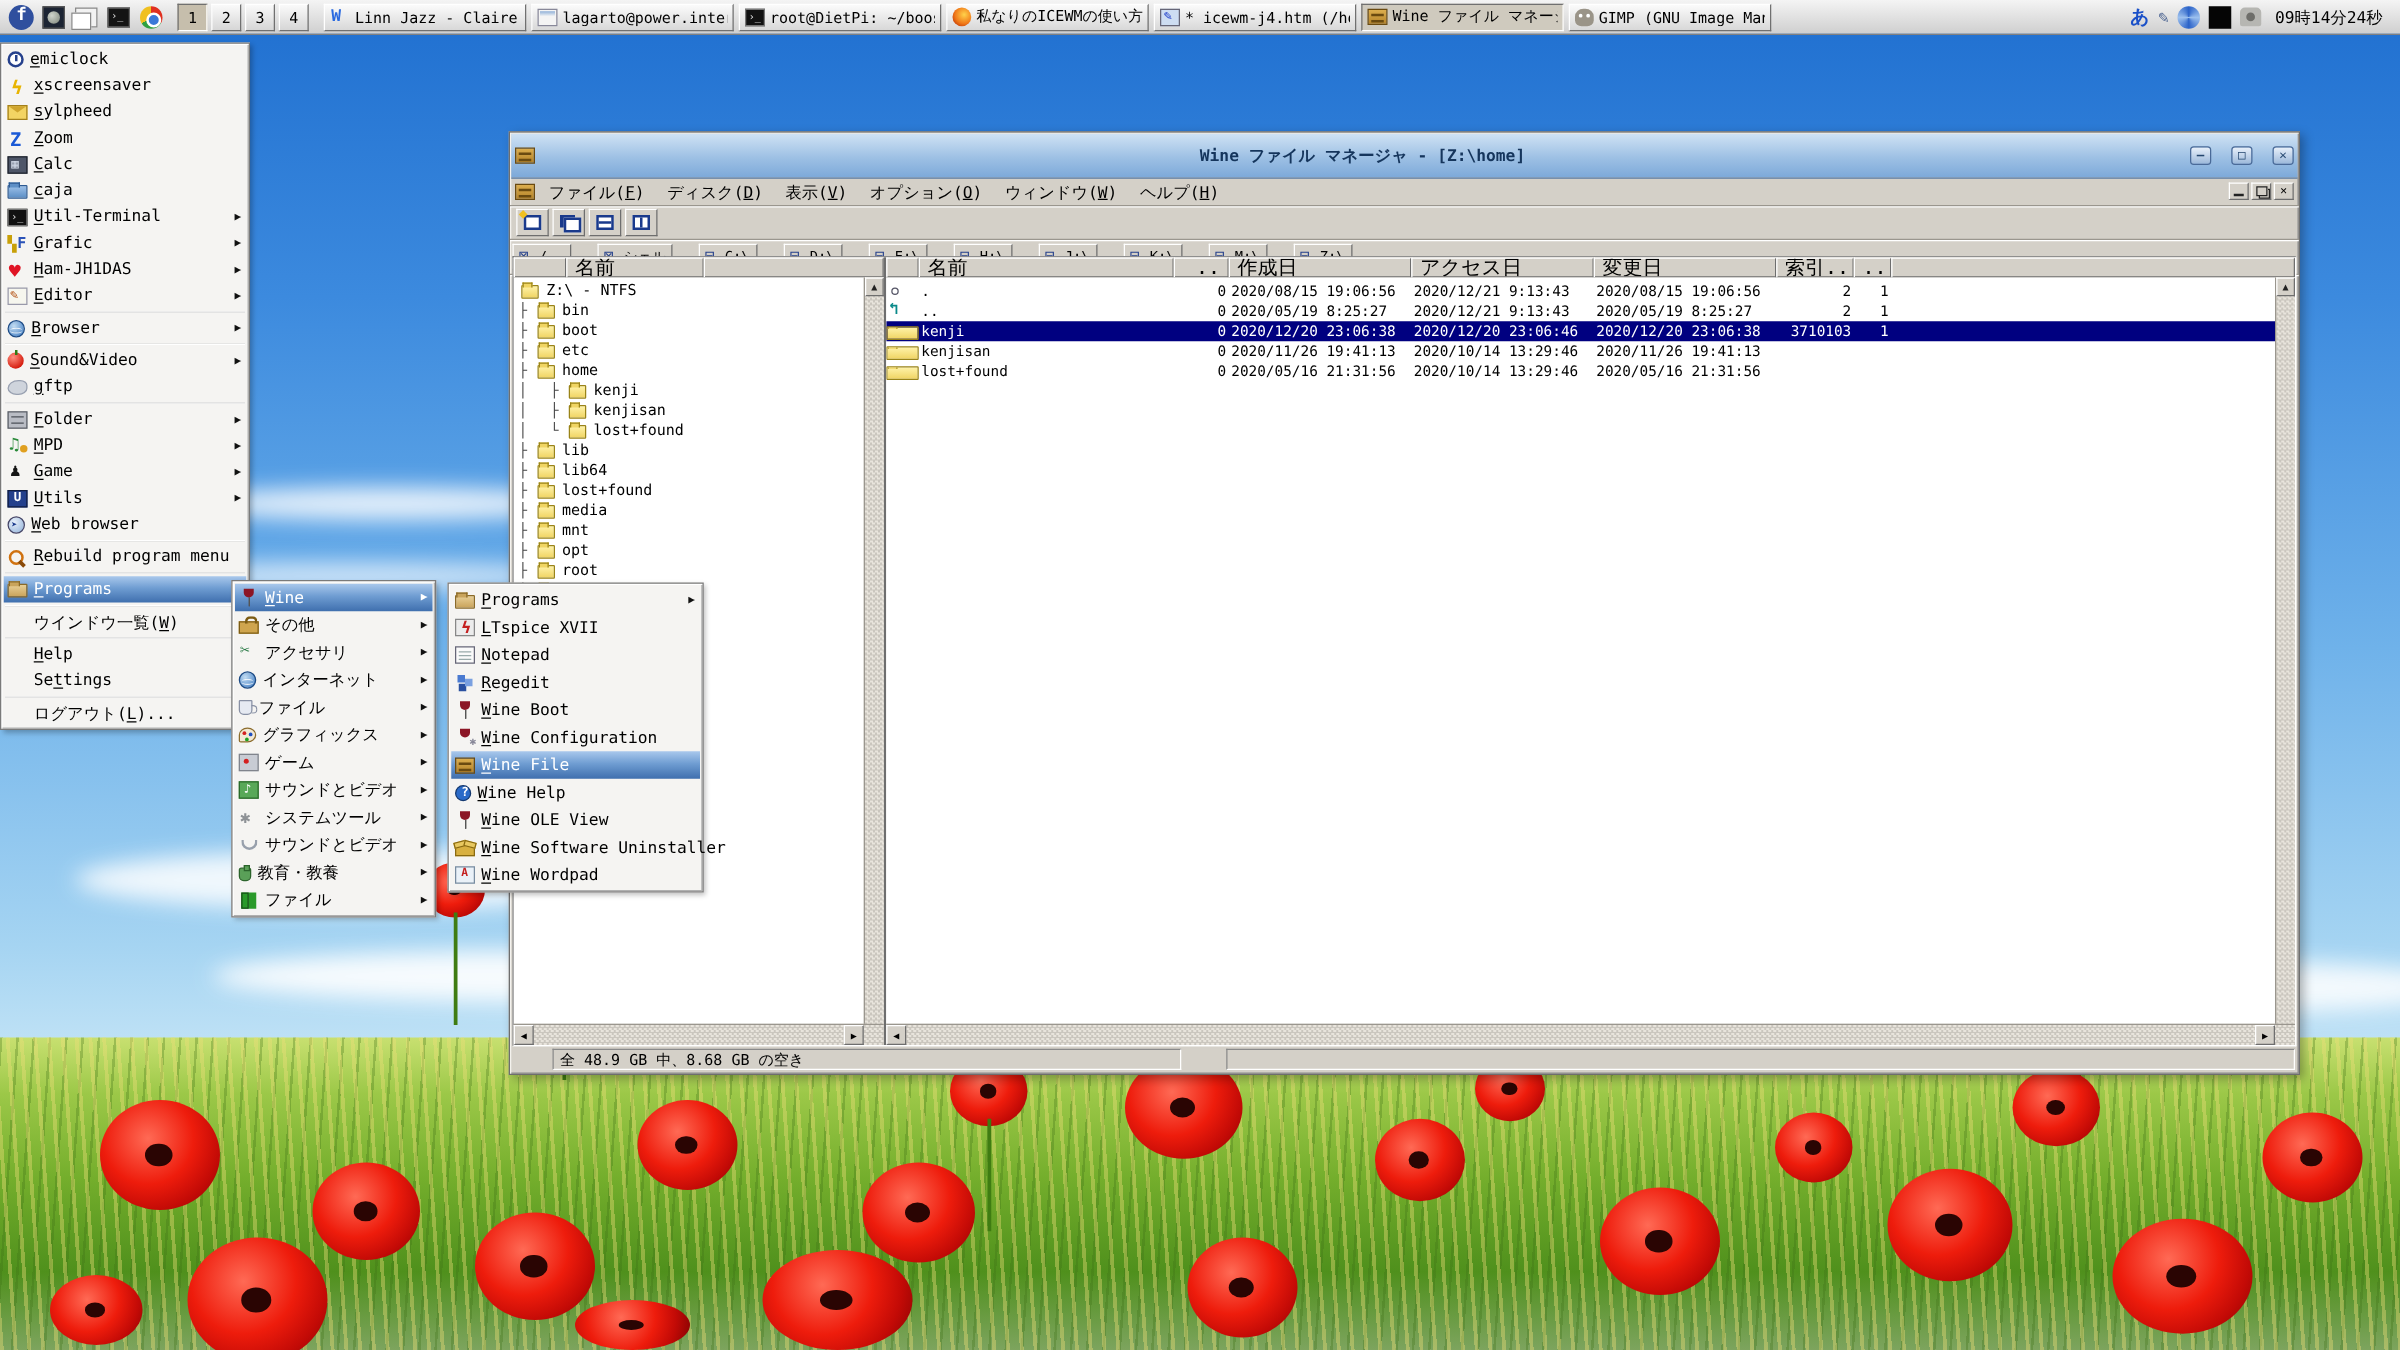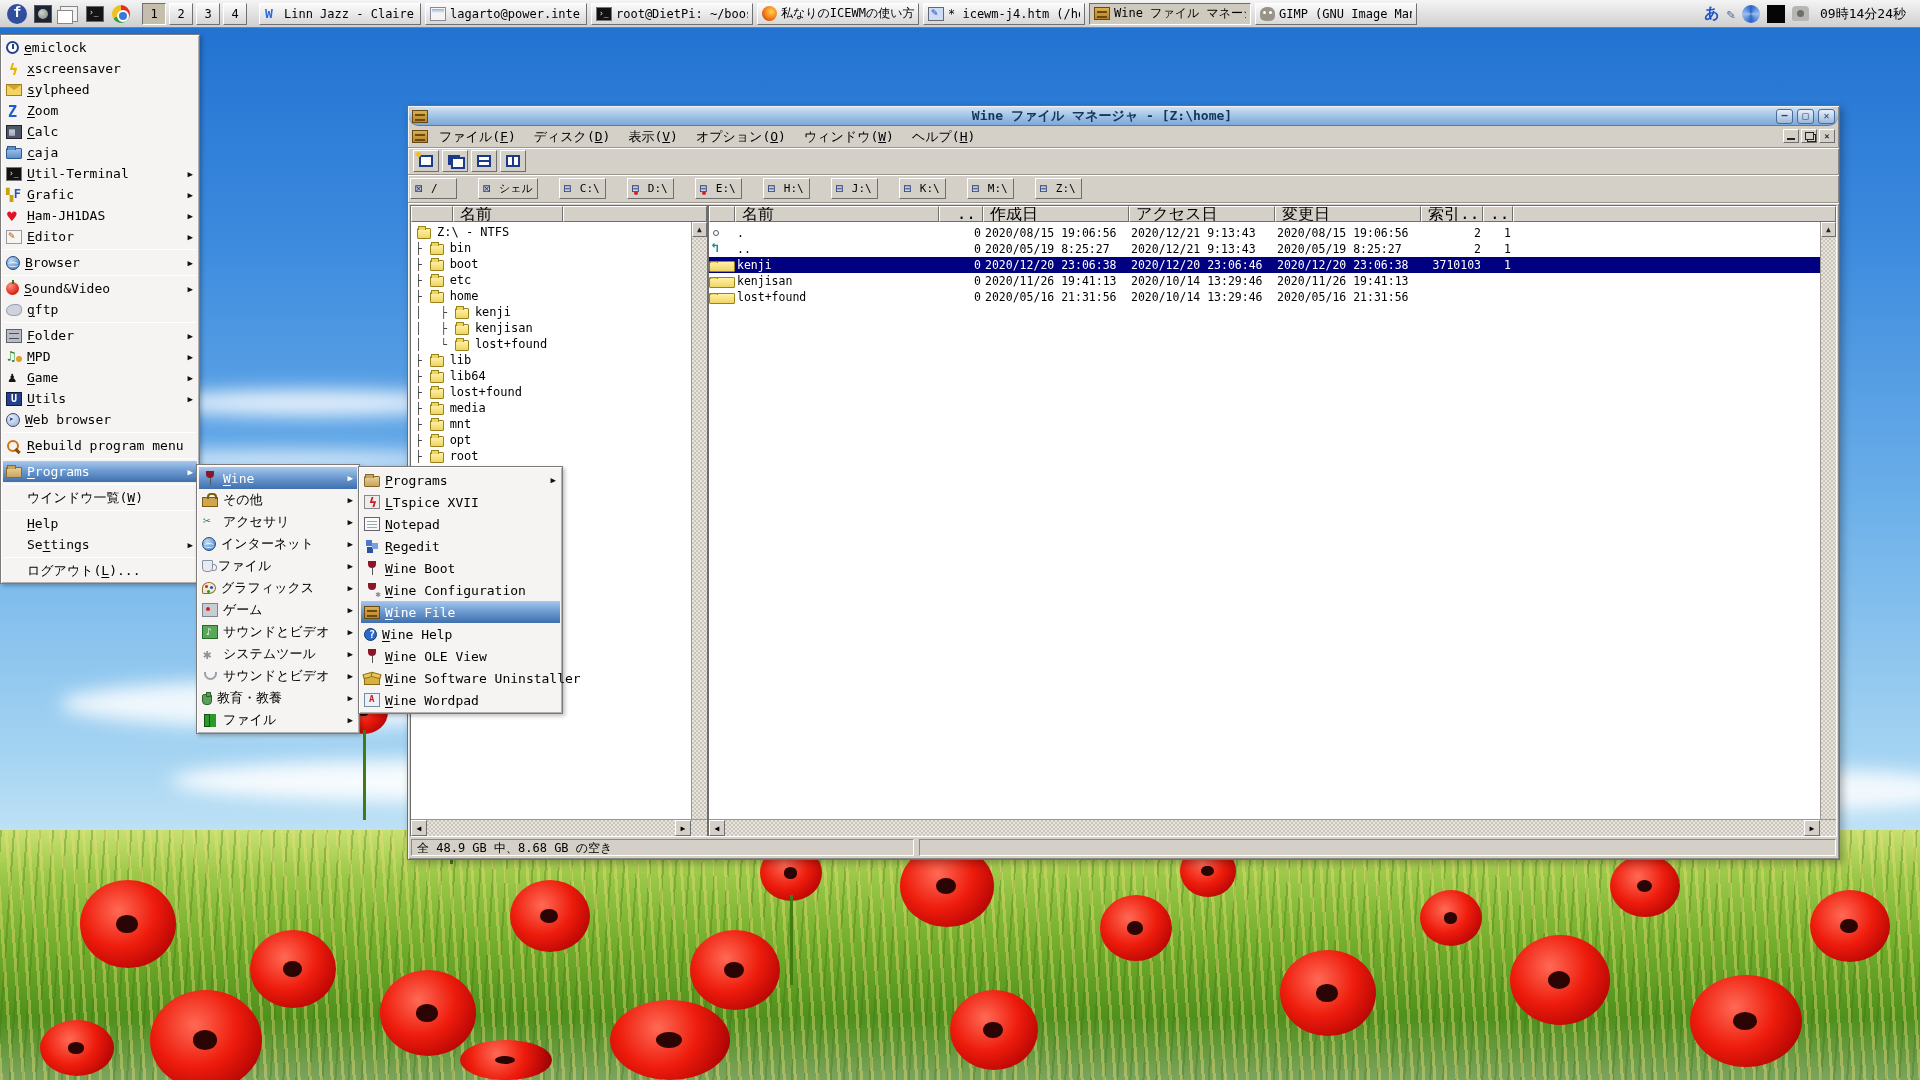--- a/index.html
+++ b/index.html
@@ -69,21 +69,21 @@
   .mi { height:21px; display:flex; align-items:center; gap:5px; padding:0 4px 0 3px; white-space:nowrap; }
   .mi .lbl { flex:1 1 auto; }
   .mi .arrow { font-size:9px; color:#111; margin-left:6px; }
   .mi.hl { background:linear-gradient(180deg,#a9c8ec 0%, #6f9dd2 45%, #3f6fae 100%); color:#fff; }
   .mi.hl .arrow { color:#fff; }
   .msep { height:1px; background:#9a9a9a; border-bottom:1px solid #fff; margin:2px 1px; }
   .mi u { text-underline-offset:2px; }
   .menu.sub .mi { height:22px; }
 
   .start-menu { left:0; top:34px; width:200px; }
-  .submenu1 { left:196px; top:464px; width:164px; z-index:61; }
+  .submenu1 { left:185px; top:464px; width:164px; z-index:61; }
   .submenu2 { left:358px; top:466px; width:205px; z-index:62; }
 
   
   [data-icon="none"] { }
   [data-icon="clock"] { width:13px; height:13px; border:2px solid #26418c; border-radius:50%; background:#fff; }
   [data-icon="clock"]:before { content:""; position:absolute; left:4px; top:1px; width:1.5px; height:5px; background:#26418c; }
   [data-icon="bolt"]:before { content:"ϟ"; position:absolute; left:3px; top:-1px; color:#e8b400; font-weight:bold; font-size:15px; }
   [data-icon="mail"] { background:#f3d463; border:1px solid #a3801c; height:12px; }
   [data-icon="mail"]:before { content:""; position:absolute; left:0; top:0; border-left:7px solid transparent;
     border-right:7px solid transparent; border-top:5px solid #cfa52e; }
@@ -197,22 +197,22 @@
   [data-icon="cd"]:before { content:"⊟"; position:absolute; left:0; top:-1px; color:#26418c; font-size:13px; }
   [data-icon="cd"]:after { content:""; position:absolute; left:2px; bottom:1px; width:4px; height:4px; border-radius:50%; background:#d42020; }
   [data-icon="dot"]:before { content:""; position:absolute; left:4px; top:4px; width:4px; height:4px;
     border:1px solid #556; border-radius:50%; background:#fff; }
   [data-icon="up"]:before { content:"↰"; position:absolute; left:2px; top:-2px; color:#0a8a8a; font-weight:bold; font-size:13px; }
 
   
   .win { position:absolute; left:407px; top:105px; width:1433px; height:755px; z-index:20;
     background:#d4d0c8; border:1px solid #6e6e6e;
     box-shadow:inset 1px 1px 0 #f4f2ee, inset -1px -1px 0 #8a8a8a, 3px 3px 8px rgba(0,0,0,.3); }
-  .titlebar { height:19px; margin:1px 1px 0 1px; display:flex; align-items:center; gap:4px; padding:0 3px;
-    background:linear-gradient(180deg,#cfe2f4 0%, #9dc0e4 55%, #7da9d9 100%); border-bottom:1px solid #5a7aa0;border-radius:10px; }
+  .titlebar { height:36px; margin:1px 1px 0 1px; display:flex; align-items:center; gap:16px; padding:0 3px;
+    background:linear-gradient(180deg,#cfe2f4 0%, #9dc0e4 55%, #7da9d9 100%); border-bottom:1px solid #5a7aa0; }
   .title-text { flex:1; text-align:center; color:#15355c; font-weight:bold; font-size:13px;
     white-space:nowrap; overflow:hidden; }
   .cap-btn { width:17px; height:15px; border-radius:3px; border:1px solid #4a6a98; flex:none;
     background:linear-gradient(180deg,#e8f0fa,#9cb8da); display:flex; align-items:center; justify-content:center;
     color:#24466e; font-size:10px; font-weight:bold; line-height:1; }
   .menubar { height:22px; display:flex; align-items:center; gap:2px; padding:0 4px; position:relative;
     border-bottom:1px solid #9a968e; box-shadow:0 1px 0 #fff; }
   .menubar .mlabel { padding:1px 9px; font-size:13px; }
   .mdi-btns { position:absolute; right:4px; top:3px; display:flex; gap:2px; }
   .mdi-btn { width:16px; height:14px; background:#d4d0c8; border:1px solid; border-color:#fff #6e6e6e #6e6e6e #fff;
@@ -262,21 +262,21 @@
     border:1px solid; border-color:#fff #6e6e6e #6e6e6e #fff; font-size:8px; color:#222;
     display:flex; align-items:center; justify-content:center; }
   .hscroll { height:17px; flex:none; position:relative; background:#d8d4cc;
     background-image:repeating-conic-gradient(#e8e4dc 0 25%, #cac6be 0 50%); background-size:4px 4px;
     border-top:1px solid #9a968e; }
   .hsb { position:absolute; top:0; width:16px; height:16px; background:#d4d0c8;
     border:1px solid; border-color:#fff #6e6e6e #6e6e6e #fff; font-size:8px;
     display:flex; align-items:center; justify-content:center; }
   .statusbar { position:absolute; left:2px; right:2px; bottom:2px; height:19px; display:flex; gap:5px; padding:1px 1px; }
   .status-cell { border:1px solid; border-color:#8a8a8a #fff #fff #8a8a8a; background:#d4d0c8;
-    font-size:12px; padding:0 5px; line-height:16px; white-space:nowrap; overflow:hidden; }
+    font-size:12px; padding:0 5px; line-height:16px; white-space:nowrap; overflow:hidden;margin-left:31px; }
   .status-left { width:503px; }
   .status-right { flex:1; }
 </style>
 </head>
 <body>
 
 <div class="desktop">
   <div class="cloud" style="left:150px;top:390px;width:320px;height:26px;"></div>
   <div class="cloud" style="left:90px;top:450px;width:380px;height:22px;opacity:.7;"></div>
   <div class="cloud" style="left:60px;top:680px;width:460px;height:48px;"></div>

